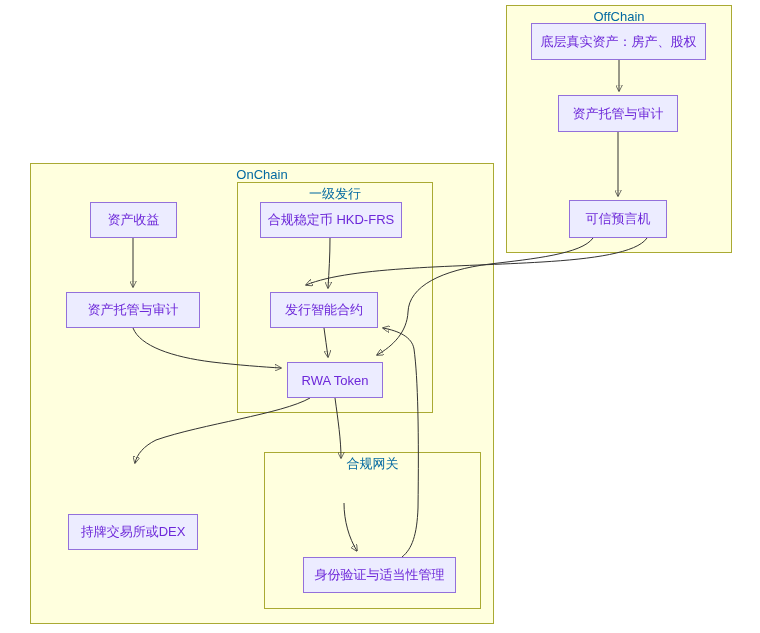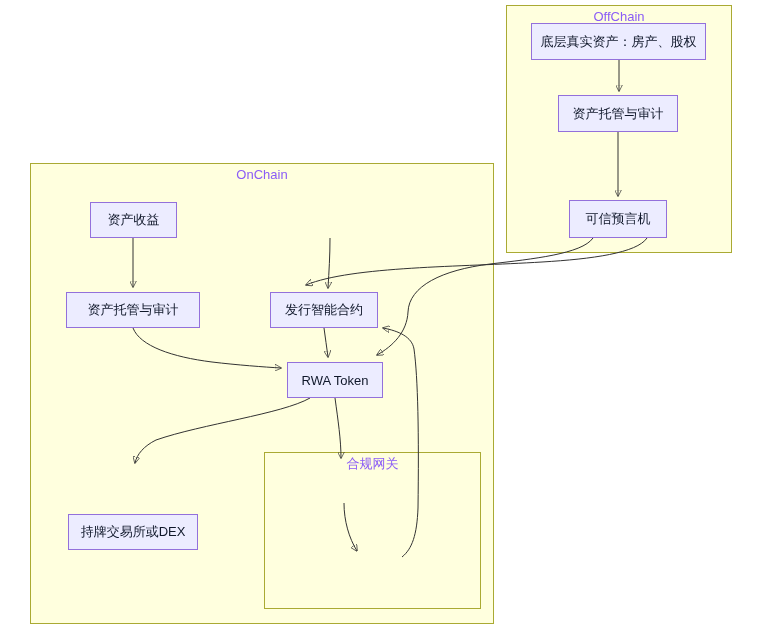--- a/index.html
+++ b/index.html
@@ -7,45 +7,48 @@
     position:relative;width:760px;height:633px;background:#ffffff;overflow:hidden;
     font-family:"Liberation Sans","DejaVu Sans",sans-serif;color:#333;
   }
   .cluster{
     position:absolute;background:var(--cluster-fill,#ffffde);
     border:1px solid var(--cluster-border,#aaaa33);
     z-index:1;box-sizing:border-box;
   }
   .cluster .cluster-title{
     position:absolute;top:3px;left:0;right:0;text-align:center;
-    font-size:13px;line-height:15px;color:#8b5cf6;white-space:nowrap;
+    font-size:13px;line-height:15px;color:#0369a1;white-space:nowrap;
   }
   .node{
     position:absolute;background:var(--node-fill,#ececff);
     border:1px solid var(--node-border,#9370db);
     display:flex;align-items:center;justify-content:center;
-    font-size:13px;color:#0f172a;z-index:3;box-sizing:border-box;white-space:nowrap;
+    font-size:13px;color:#6d28d9;z-index:3;box-sizing:border-box;white-space:nowrap;
   }
   svg.edges{position:absolute;left:0;top:0;z-index:2;}
   svg.edges path{fill:none;stroke:var(--edge-color,#333333);stroke-width:1;}
 </style>
 </head>
 <body>
 
 <div id="canvas">
 
   <div class="cluster" style="left:506px;top:5px;width:226px;height:248px;">
     <div class="cluster-title">OffChain</div>
   </div>
 
   <div class="cluster" style="left:30px;top:163px;width:464px;height:461px;">
     <div class="cluster-title">OnChain</div>
   </div>
 
 
+  <div class="cluster" style="left:237px;top:182px;width:196px;height:231px;">
+    <div class="cluster-title">一级发行</div>
+  </div>
 
   <div class="cluster" style="left:264px;top:452px;width:217px;height:157px;">
     <div class="cluster-title">合规网关</div>
   </div>
 
   <svg class="edges" width="760" height="633">
     <defs>
       <marker id="arrow" viewBox="0 0 10 10" refX="9" refY="5" markerWidth="7" markerHeight="7" orient="auto-start-reverse">
         <path d="M0,0 L10,5 L0,10 z" fill="#333333" stroke="none"></path>
       </marker>
@@ -65,17 +68,19 @@
   </svg>
 
   <div class="node" style="left:531px;top:23px;width:175px;height:37px;">底层真实资产：房产、股权</div>
   <div class="node" style="left:558px;top:95px;width:120px;height:37px;">资产托管与审计</div>
   <div class="node" style="left:569px;top:200px;width:98px;height:38px;">可信预言机</div>
 
   <div class="node" style="left:90px;top:202px;width:87px;height:36px;">资产收益</div>
   <div class="node" style="left:66px;top:292px;width:134px;height:36px;">资产托管与审计</div>
   <div class="node" style="left:68px;top:468px;width:130px;height:36px;margin-top:46px;">持牌交易所或DEX</div>
 
+  <div class="node" style="left:260px;top:202px;width:142px;height:36px;">合规稳定币 HKD-FRS</div>
   <div class="node" style="left:270px;top:292px;width:108px;height:36px;">发行智能合约</div>
   <div class="node" style="left:287px;top:362px;width:96px;height:36px;">RWA Token</div>
 
+  <div class="node" style="left:303px;top:557px;width:153px;height:36px;">身份验证与适当性管理</div>
 
 </div>
 
 </body></html>

